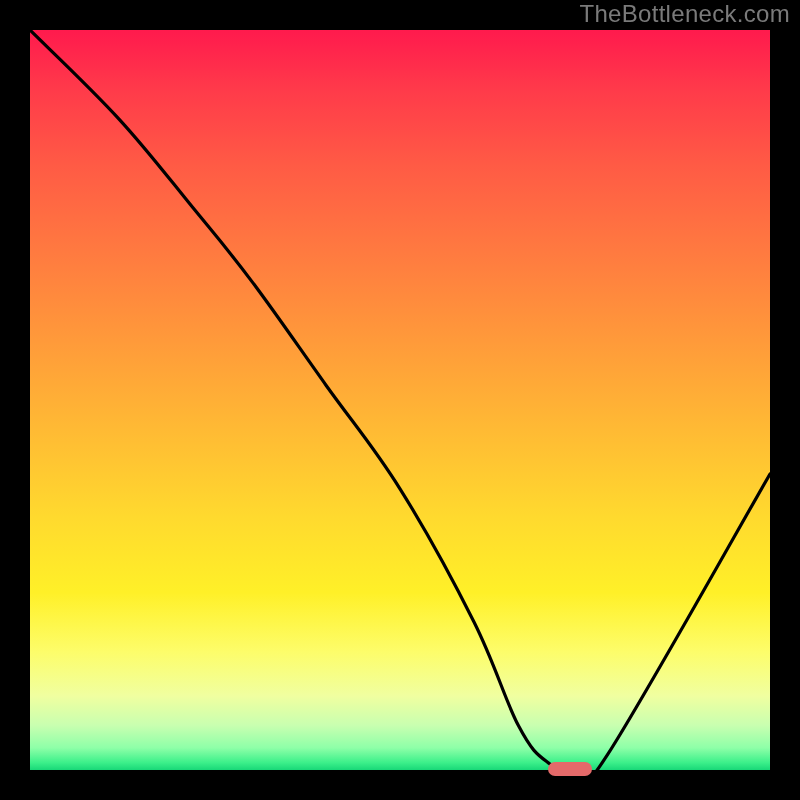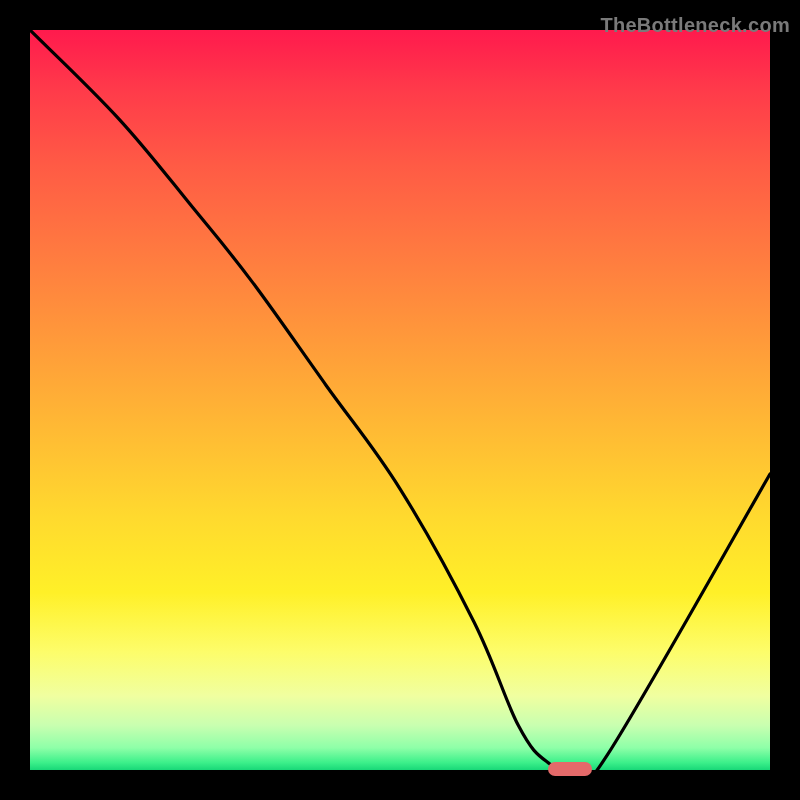--- a/index.html
+++ b/index.html
@@ -44,25 +44,25 @@
   }
   .curve-svg {
     position: absolute;
     left: 0;
     top: 0;
     width: 740px;
     height: 740px;
   }
   .watermark {
     position: absolute;
-    top: 14px;
+    top: 0;
     right: 10px;
     color: #7a7a7a;
-    font-size: 20px;
-    font-weight: 700;
+    font-size: 24px;
+    font-weight: 400;
     letter-spacing: .3px;
     user-select: none;
   }
   .marker {
     position: absolute;
     height: 14px;
     border-radius: 7px;
     background: #e46a6a;
   }
 </style>

